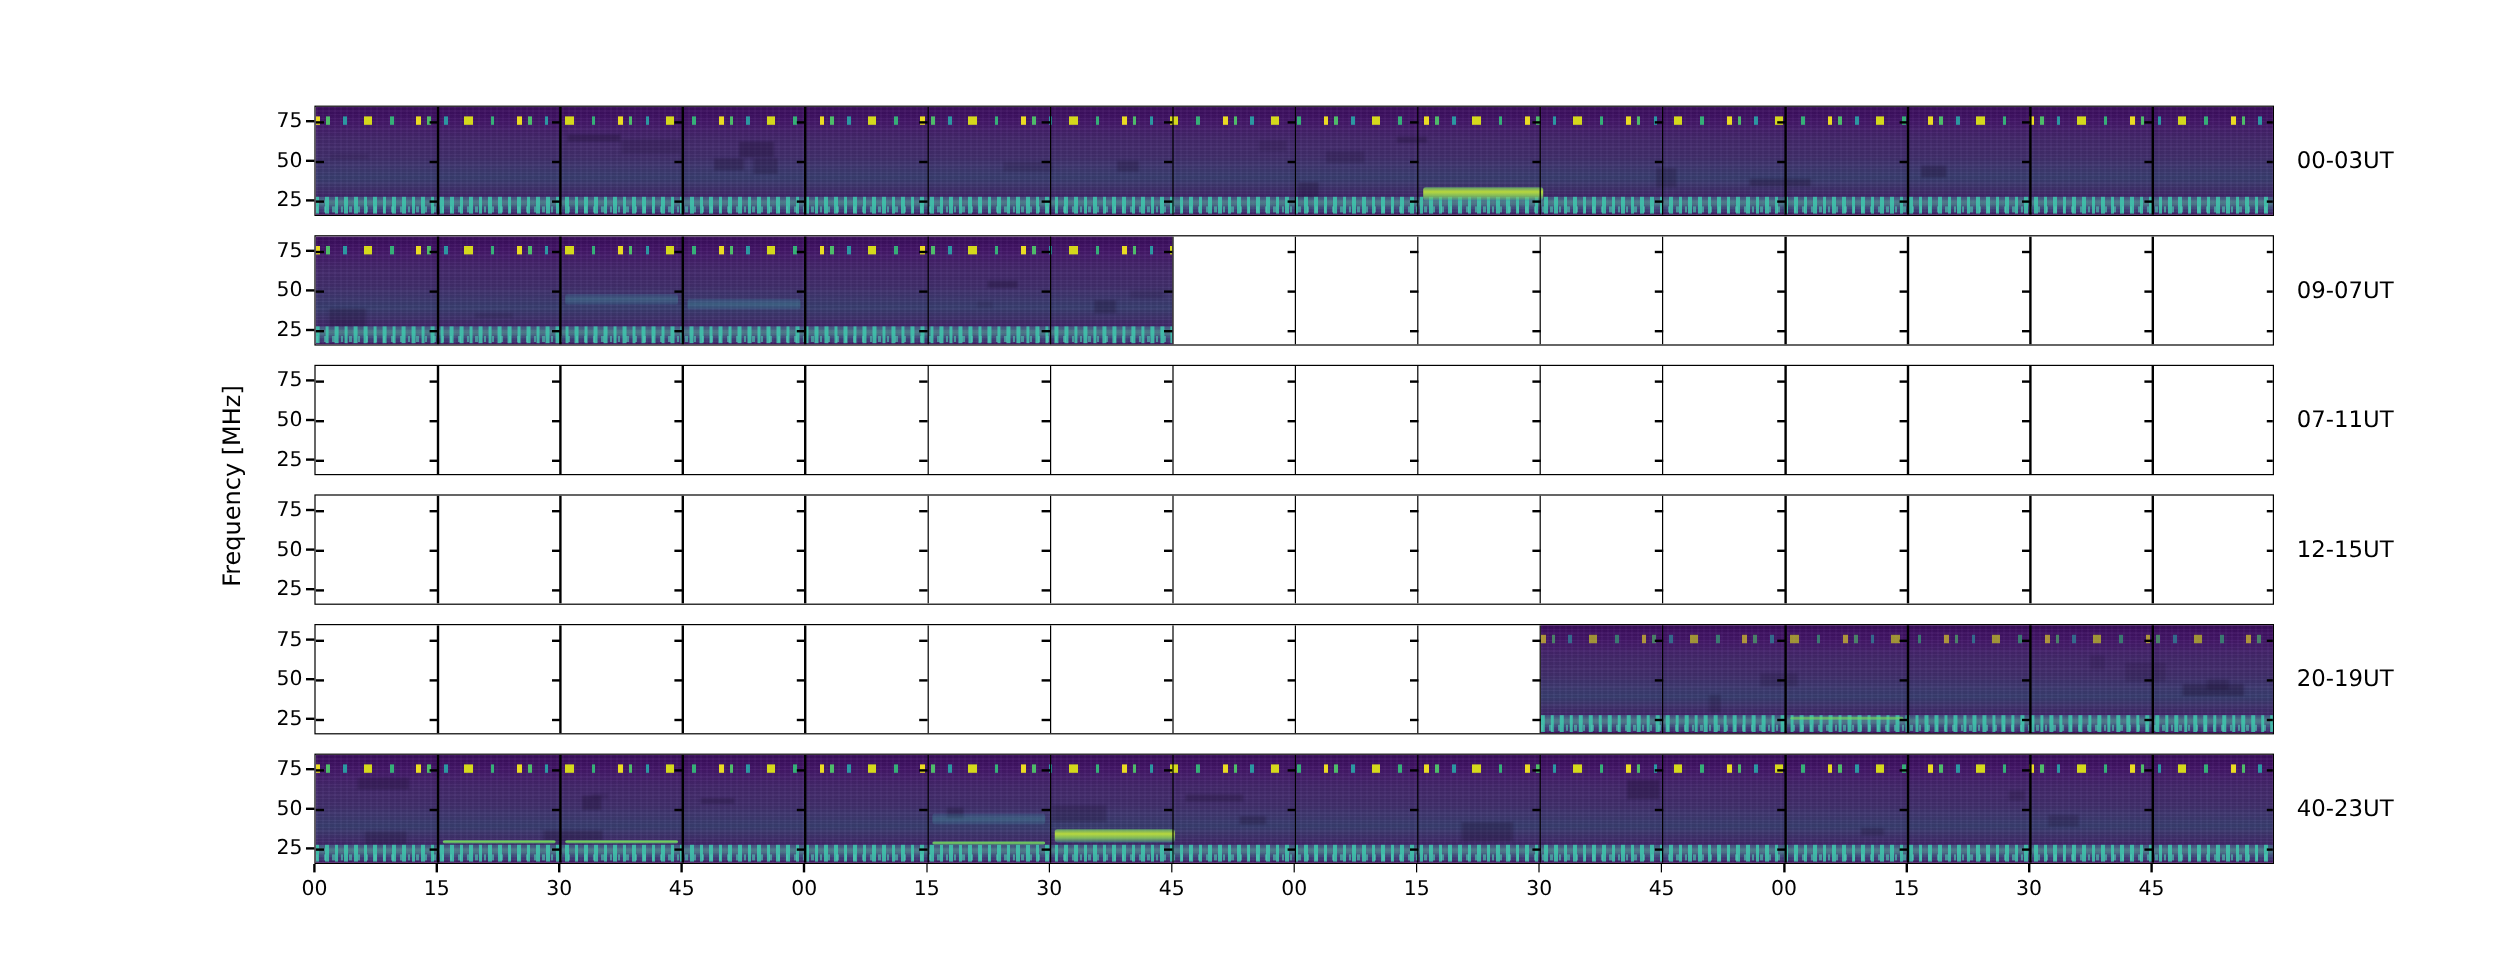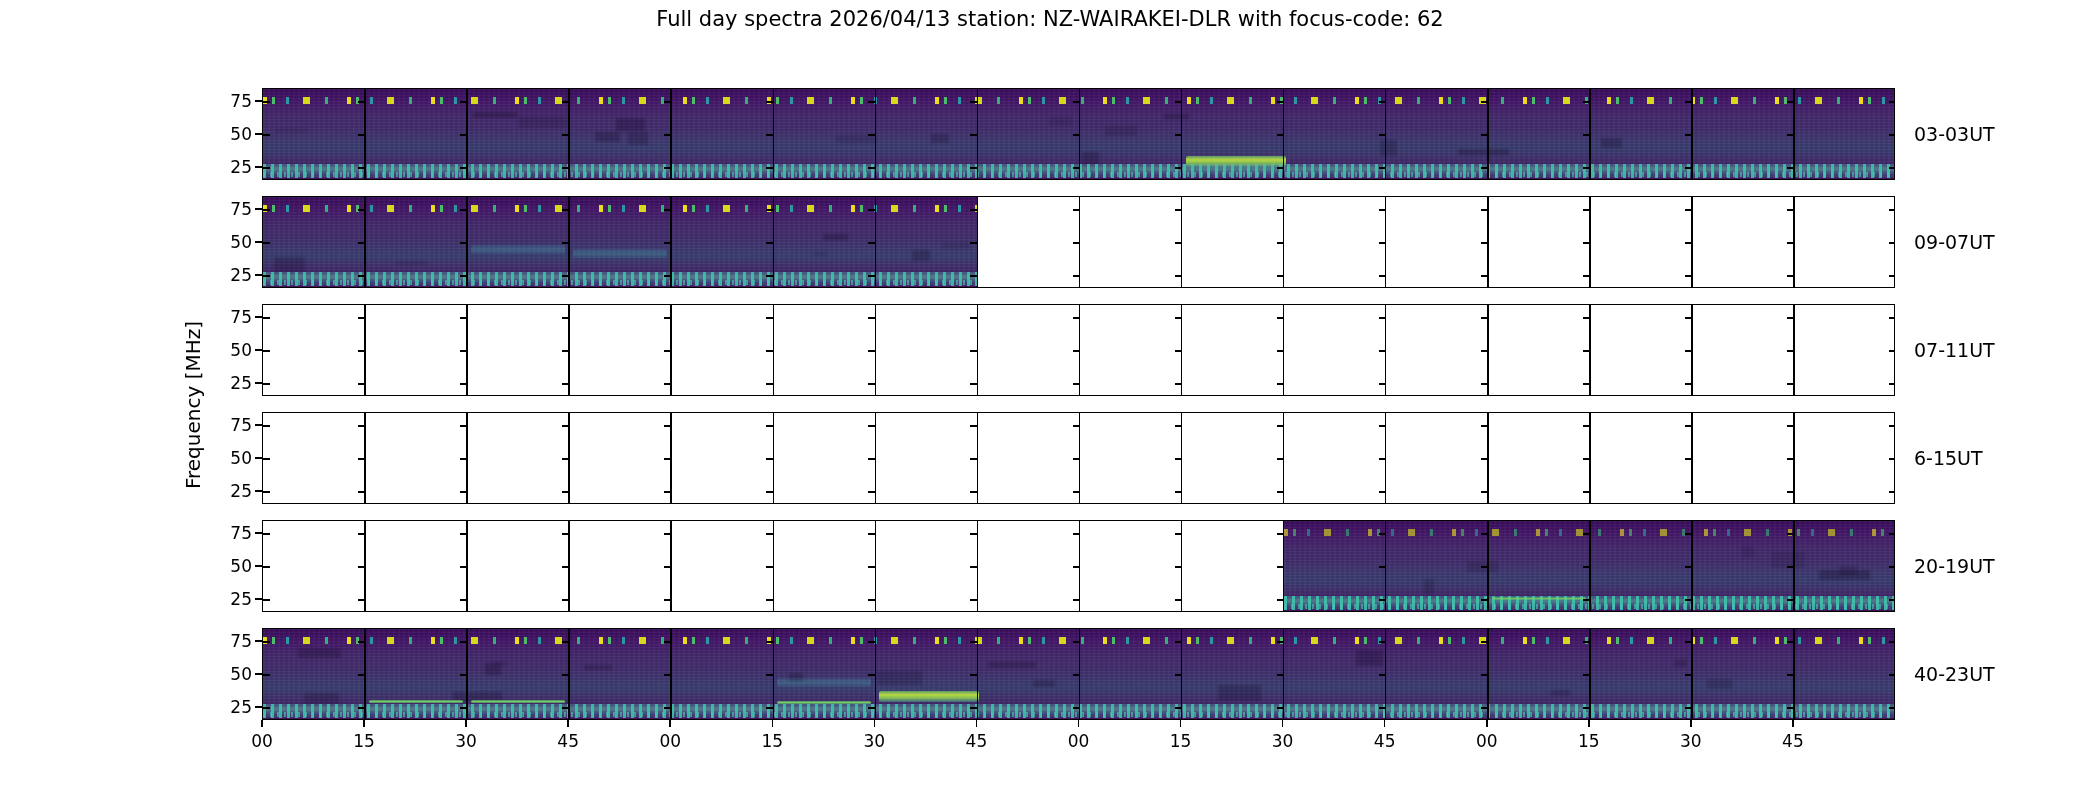--- a/index.html
+++ b/index.html
@@ -197,21 +197,20 @@
     font-size:17px;color:#000000;
     transform:translateX(-50%);
     white-space:nowrap;
   }
 </style>
 </head>
 <body>
 
 <div id="figure">
 
-  <div id="title">Full day spectra 2026/04/13 station: NZ-WAIRAKEI-DLR with focus-code: 62</div>
 
   <div id="ylabel-wrap">
     <div id="ylabel">Frequency [MHz]</div>
   </div>
 
   <div id="plotstack">
       <div class="row" style="top: 0px;">
         <div class="row-inner">
           <div class="data" style="left: 0px; width: 1633px;">
             <div class="bg"></div>
@@ -304,21 +303,21 @@
           <div class="ytick-in" style="left: 1523.94px; top: 78.0571px;"></div>
           <div class="ytick-in" style="left: 1626px; top: 78.0571px;"></div>
         </div>
       </div>
       <div class="ylabel-txt" style="top: 13.1429px; right: 1643px;">75</div>
       <div class="ytick-in" style="left: -7px; top: 12.3429px;"></div>
       <div class="ylabel-txt" style="top: 46px; right: 1643px;">50</div>
       <div class="ytick-in" style="left: -7px; top: 45.2px;"></div>
       <div class="ylabel-txt" style="top: 78.8571px; right: 1643px;">25</div>
       <div class="ytick-in" style="left: -7px; top: 78.0571px;"></div>
-      <div class="rowlabel" style="top: 46px;">03-03UT</div>
+      <div class="rowlabel" style="top: 46px;">00-03UT</div>
       <div class="row" style="top: 108px;">
         <div class="row-inner">
           <div class="data" style="left: 0px; width: 714.438px;">
             <div class="bg"></div>
             <div class="vstreaks"></div>
             <div class="streaks"></div>
             <div class="blob" style="left: 133.402px; top: 63.5541px; width: 30.2619px; height: 4.74449px; opacity: 0.31;"></div>
             <div class="blob" style="left: 11.1255px; top: 60.3732px; width: 30.8507px; height: 14.3996px; opacity: 0.56;"></div>
             <div class="blob" style="left: 678.578px; top: 45.4151px; width: 28.1157px; height: 6.12909px; opacity: 0.29;"></div>
             <div class="blob" style="left: 648.976px; top: 52.5469px; width: 18.0472px; height: 10.954px; opacity: 0.59;"></div>
@@ -551,21 +550,21 @@
           <div class="ytick-in" style="left: 1523.94px; top: 78.0571px;"></div>
           <div class="ytick-in" style="left: 1626px; top: 78.0571px;"></div>
         </div>
       </div>
       <div class="ylabel-txt" style="top: 337.143px; right: 1643px;">75</div>
       <div class="ytick-in" style="left: -7px; top: 336.343px;"></div>
       <div class="ylabel-txt" style="top: 370px; right: 1643px;">50</div>
       <div class="ytick-in" style="left: -7px; top: 369.2px;"></div>
       <div class="ylabel-txt" style="top: 402.857px; right: 1643px;">25</div>
       <div class="ytick-in" style="left: -7px; top: 402.057px;"></div>
-      <div class="rowlabel" style="top: 370px;">6-15UT</div>
+      <div class="rowlabel" style="top: 370px;">12-15UT</div>
       <div class="row" style="top: 432px;">
         <div class="row-inner">
           <div class="data" style="left: 1020.62px; width: 612.375px;">
             <div class="bg"></div>
             <div class="vstreaks"></div>
             <div class="streaks"></div>
             <div class="blob" style="left: 139.924px; top: 58.4966px; width: 10.6642px; height: 14.1131px; opacity: 0.49;"></div>
             <div class="blob" style="left: 487.727px; top: 31.3572px; width: 33.4515px; height: 15.5991px; opacity: 0.32;"></div>
             <div class="blob" style="left: 458.667px; top: 25.1856px; width: 11.7214px; height: 12.2649px; opacity: 0.3;"></div>
             <div class="blob" style="left: 535.246px; top: 48.5556px; width: 50.8734px; height: 10.9114px; opacity: 0.68;"></div>

